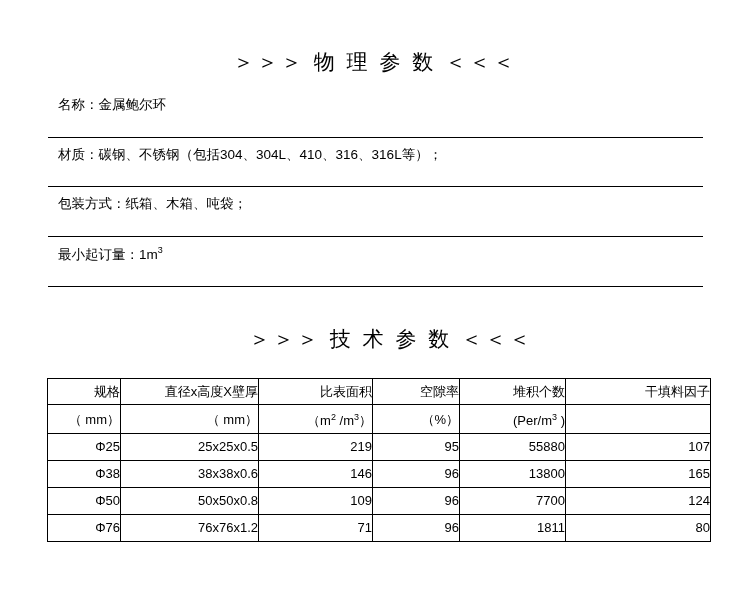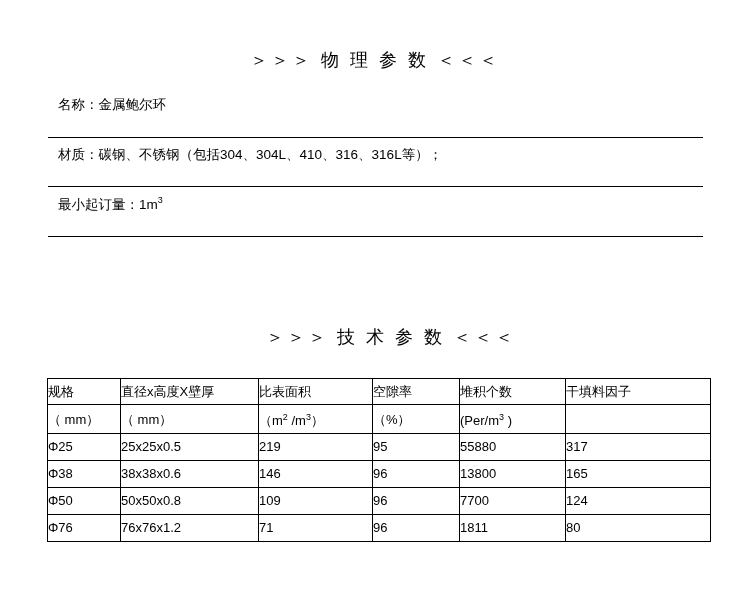--- a/index.html
+++ b/index.html
@@ -14,21 +14,21 @@
     color: #000000;
     overflow: hidden;
   }
   .page {
     position: relative;
     width: 750px;
     height: 590px;
   }
   .section-title {
     text-align: center;
-    font-size: 18px;
+    font-size: 21px;
     letter-spacing: 3px;
     font-weight: normal;
     color: #000;
   }
   #physical-title {
     position: absolute;
     top: 48px;
     left: 0;
     width: 750px;
   }
@@ -70,21 +70,21 @@
     left: 47px;
     width: 657px;
   }
   table.tech {
     border-collapse: collapse;
     width: 657px;
     table-layout: fixed;
   }
   table.tech td, table.tech th {
     border: 1px solid #000;
-    text-align: left;
+    text-align: right;
     font-size: 13px;
     font-weight: normal;
     padding: 0;
     height: 26px;
     line-height: 26px;
     white-space: nowrap;
     overflow: hidden;
   }
   table.tech thead td {
     height: 25px;
@@ -107,20 +107,23 @@
   <div class="section-title" id="physical-title">＞＞＞ 物 理 参 数 ＜＜＜</div>
 
   <div class="spec-list">
     <div class="spec-row">
       <span class="spec-label">名称：</span><span class="spec-value">金属鲍尔环</span>
     </div>
     <div class="spec-row">
       <span class="spec-label">材质：</span><span class="spec-value">碳钢、不锈钢（包括304、304L、410、316、316L等）；</span>
     </div>
     <div class="spec-row">
+      <span class="spec-label">包装方式：</span><span class="spec-value">纸箱、木箱、吨袋；</span>
+    </div>
+    <div class="spec-row">
       <span class="spec-label">最小起订量：</span><span class="spec-value">1m</span><sup>3</sup>
     </div>
   </div>
 
   <div class="section-title" id="tech-title">＞＞＞ 技 术 参 数 ＜＜＜</div>
 
   <div class="tech-table-wrap">
     <table class="tech">
       <thead>
         <tr class="hdr-top">
@@ -140,21 +143,21 @@
           <td class="col5"></td>
         </tr>
       </thead>
       <tbody>
         <tr>
           <td class="col0">Φ25</td>
           <td class="col1">25x25x0.5</td>
           <td class="col2">219</td>
           <td class="col3">95</td>
           <td class="col4">55880</td>
-          <td class="col5">317</td>
+          <td class="col5">107</td>
         </tr>
         <tr>
           <td class="col0">Φ38</td>
           <td class="col1">38x38x0.6</td>
           <td class="col2">146</td>
           <td class="col3">96</td>
           <td class="col4">13800</td>
           <td class="col5">165</td>
         </tr>
         <tr>

